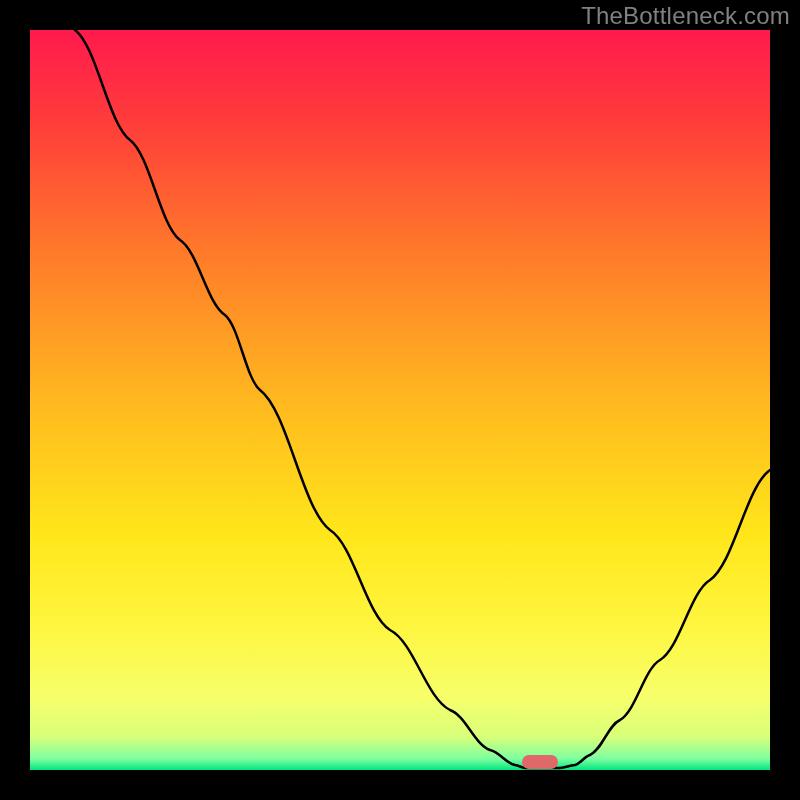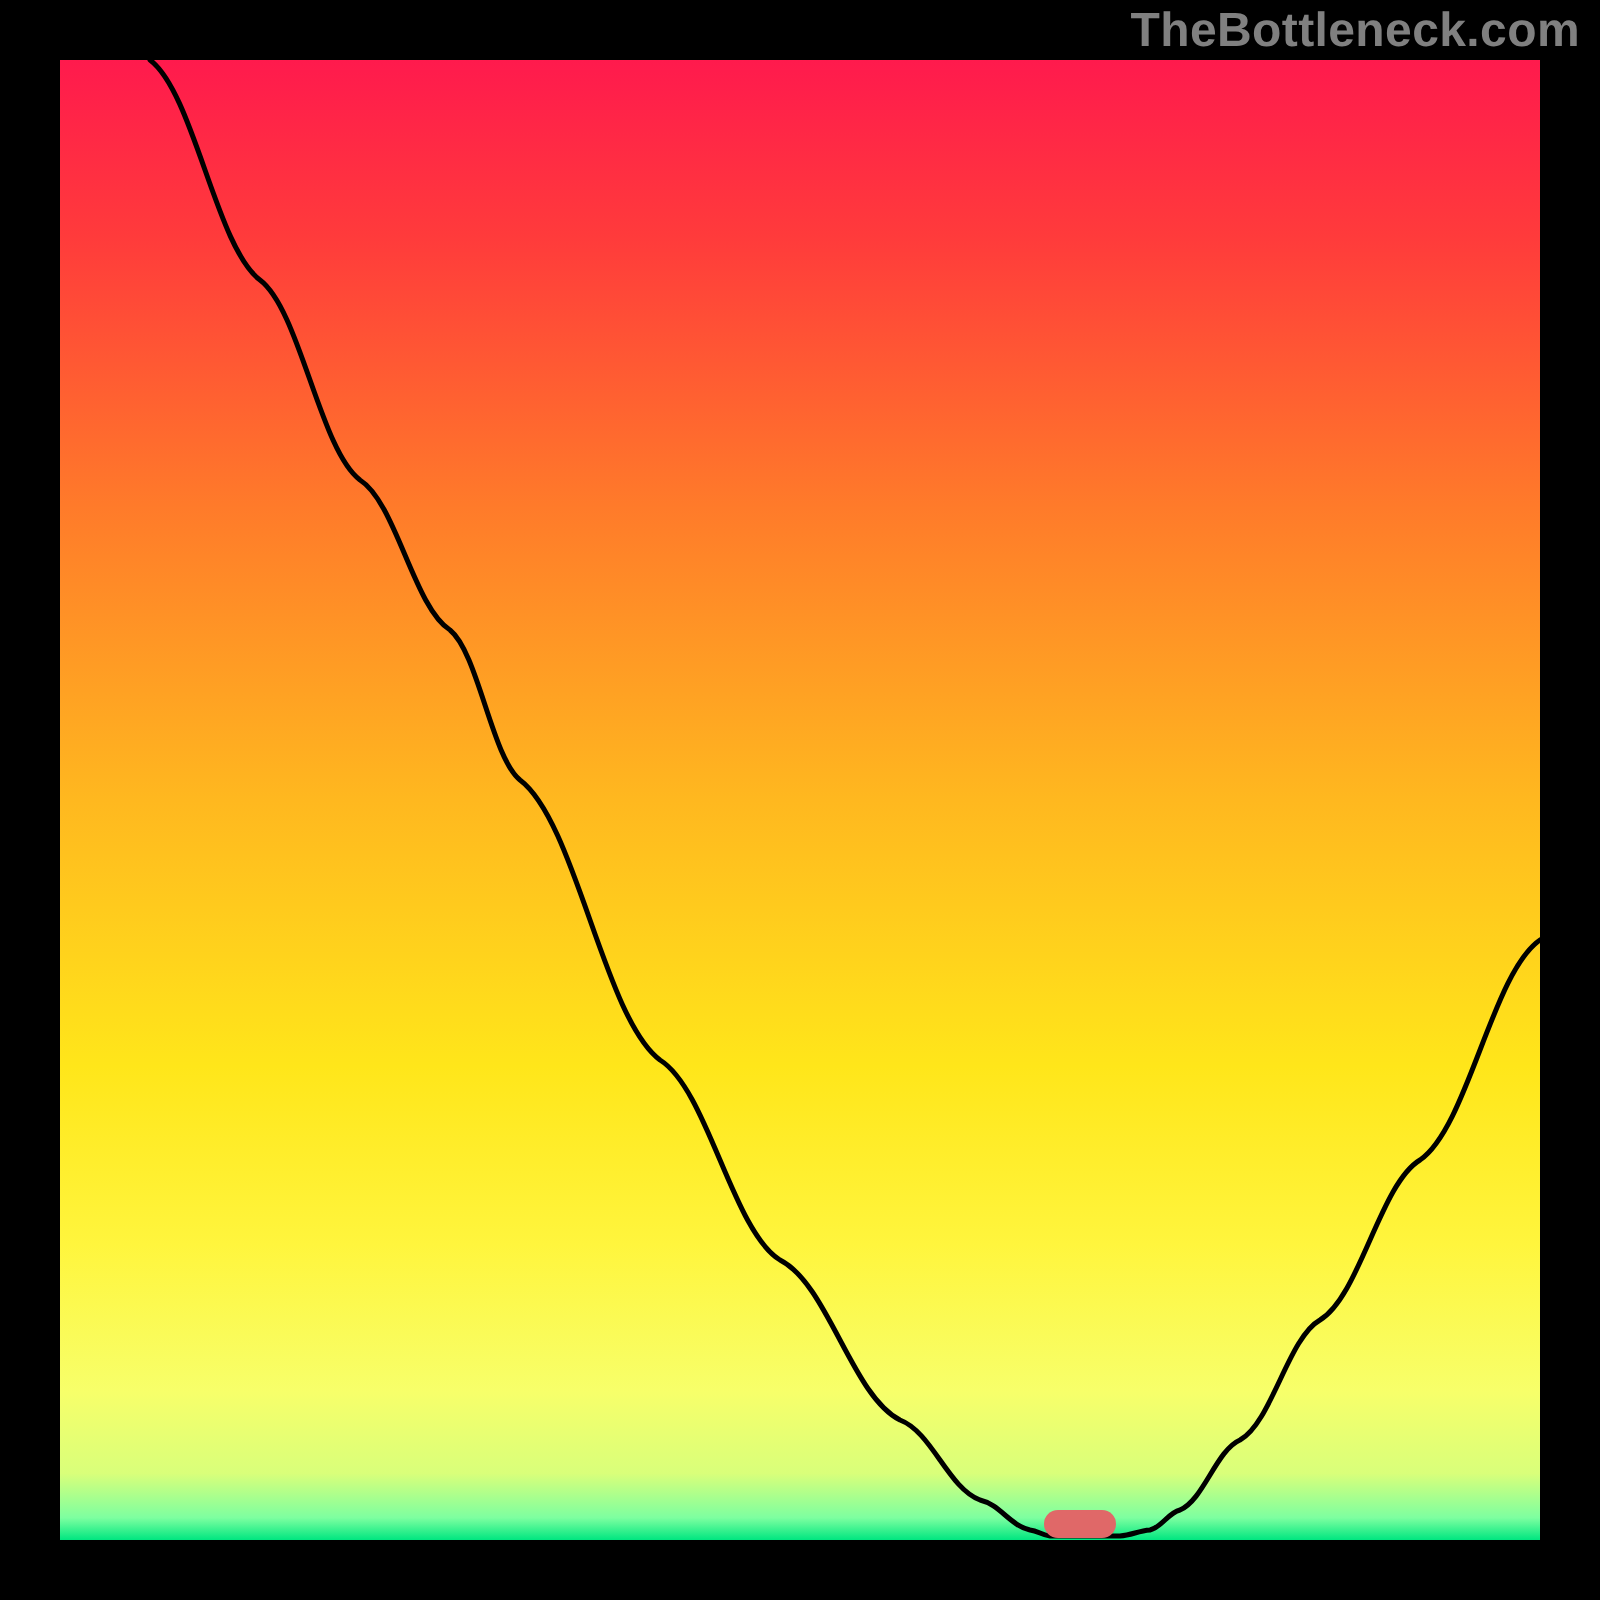--- a/index.html
+++ b/index.html
@@ -32,21 +32,21 @@
     top: 0;
     width: 100%;
     height: 100%;
   }
   .watermark {
     position: absolute;
     top: 2px;
     right: 10px;
     font-family: Arial, Helvetica, sans-serif;
     font-size: 24px;
-    font-weight: bold;
+    font-weight: normal;
     color: #808080;
     letter-spacing: 0.2px;
   }
   svg.curve {
     position: absolute;
     left: 0;
     top: 0;
   }
   .marker {
     position: absolute;

